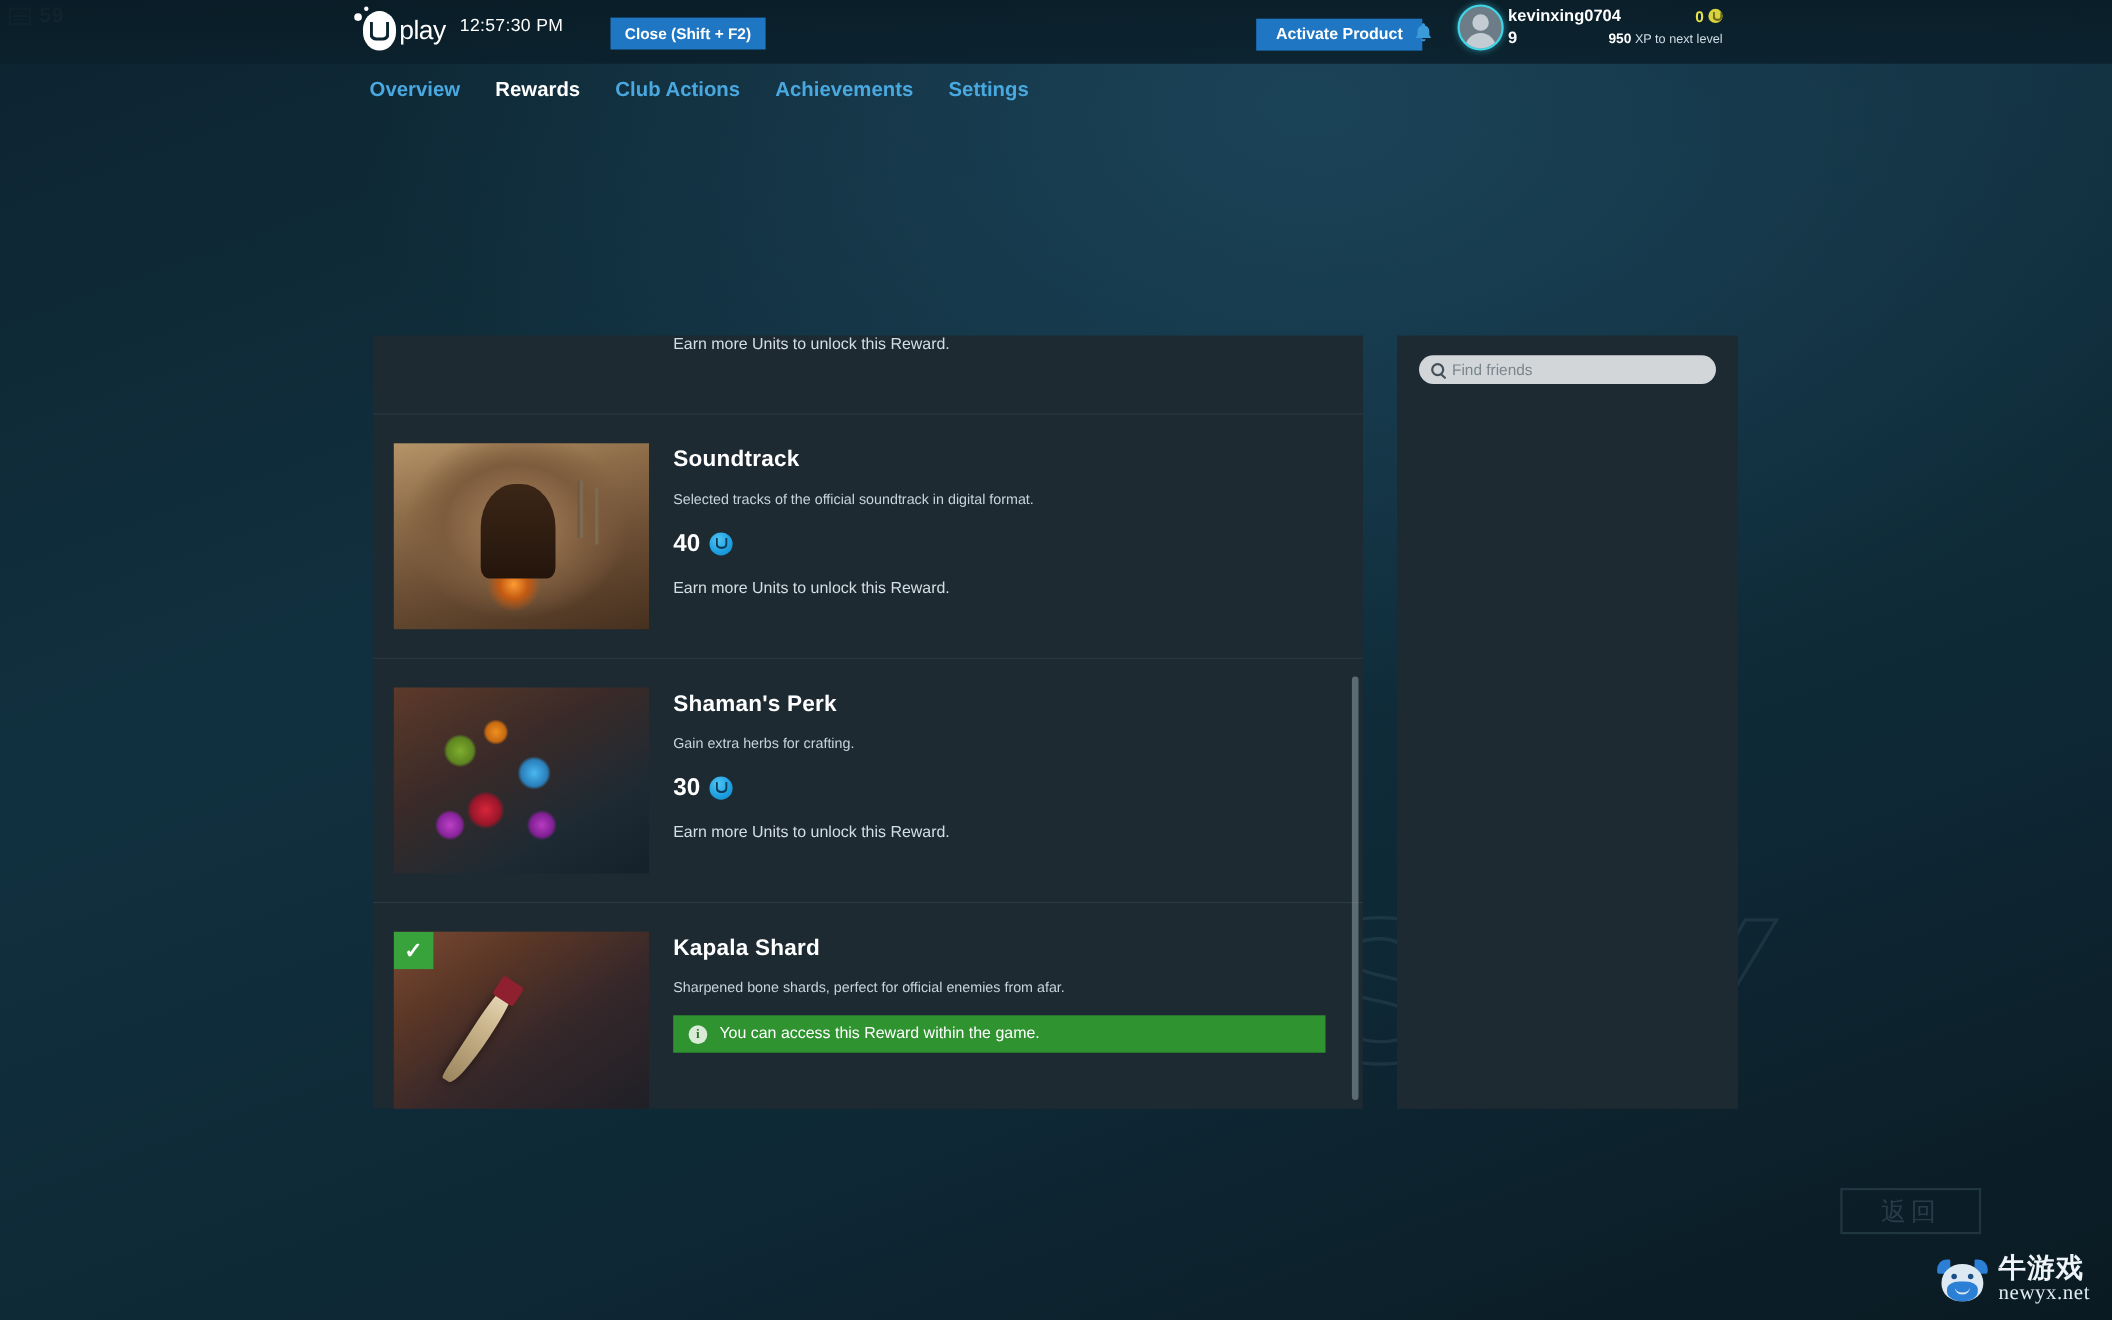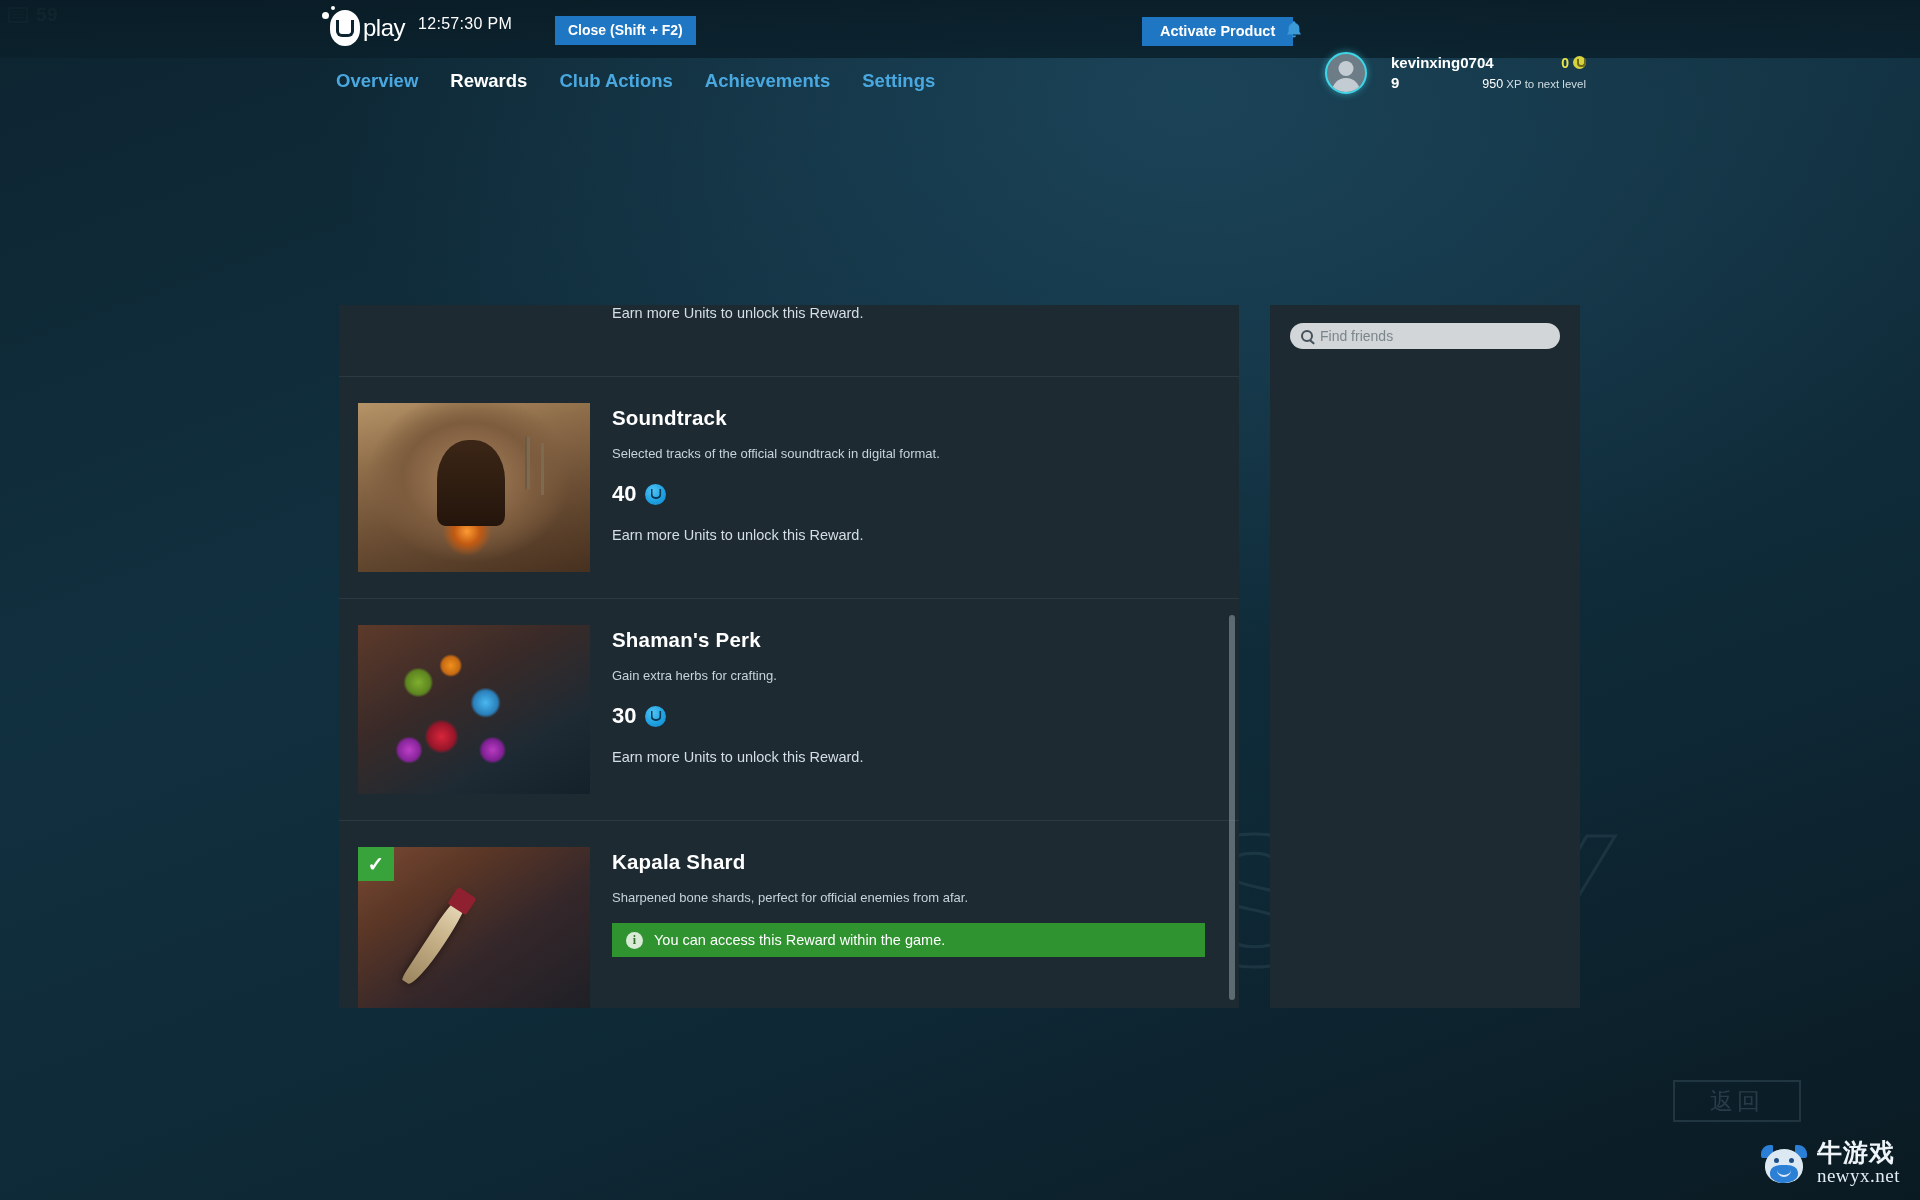--- a/index.html
+++ b/index.html
@@ -145,21 +145,21 @@
     font-size:14.5px; font-weight:bold;
     padding:6px 18px 7px; border:none; cursor:pointer; white-space:nowrap;
   }
   #notification-bell {
     position:absolute; left:1285px; top:20px;
     width:18px; height:20px; cursor:pointer;
   }
 
   #user-profile {
     position:absolute; left:1325px; top:4px;
-    display:flex; align-items:flex-start; gap:24px; cursor:pointer;margin-top:48px;
+    display:flex; align-items:flex-start; gap:4px; cursor:pointer;
   }
   #avatar {
     width:42px; height:42px; border-radius:50%;
     background:#6d7d88;
     border:2.5px solid #3fd7e8;
     box-shadow:0 0 7px rgba(63,215,232,.55);
     position:relative; overflow:hidden; flex:none;
   }
   #avatar .av-head {
     position:absolute; left:50%; top:7px; transform:translateX(-50%);
@@ -188,21 +188,21 @@
   #xp-bar-track {
     margin-top:5px; width:195px; height:5px;
     background:#2c5a62; border-radius:2px; overflow:hidden;
   }
   #xp-bar-fill { height:100%; width:30%; background:#3fd7c4; }
   .profile-row-bottom {
     display:flex; justify-content:space-between; align-items:baseline; margin-top:3px;
   }
   #player-level { color:#ffffff; font-size:15px; font-weight:bold; }
   #xp-to-next { color:#cfdde4; font-size:11.5px; }
-  #xp-to-next .xp-amount { color:#ffffff; font-weight:normal; font-size:12.5px; }
+  #xp-to-next .xp-amount { color:#ffffff; font-weight:bold; font-size:12.5px; }
 
   
   #nav-tabs {
     position:absolute; left:336px; top:70px;
     display:flex; align-items:center; gap:32px;text-align:right;
   }
   .nav-tab {
     color:#4aa8e0; font-size:18.5px; font-weight:bold;
     cursor:pointer; white-space:nowrap;
   }

